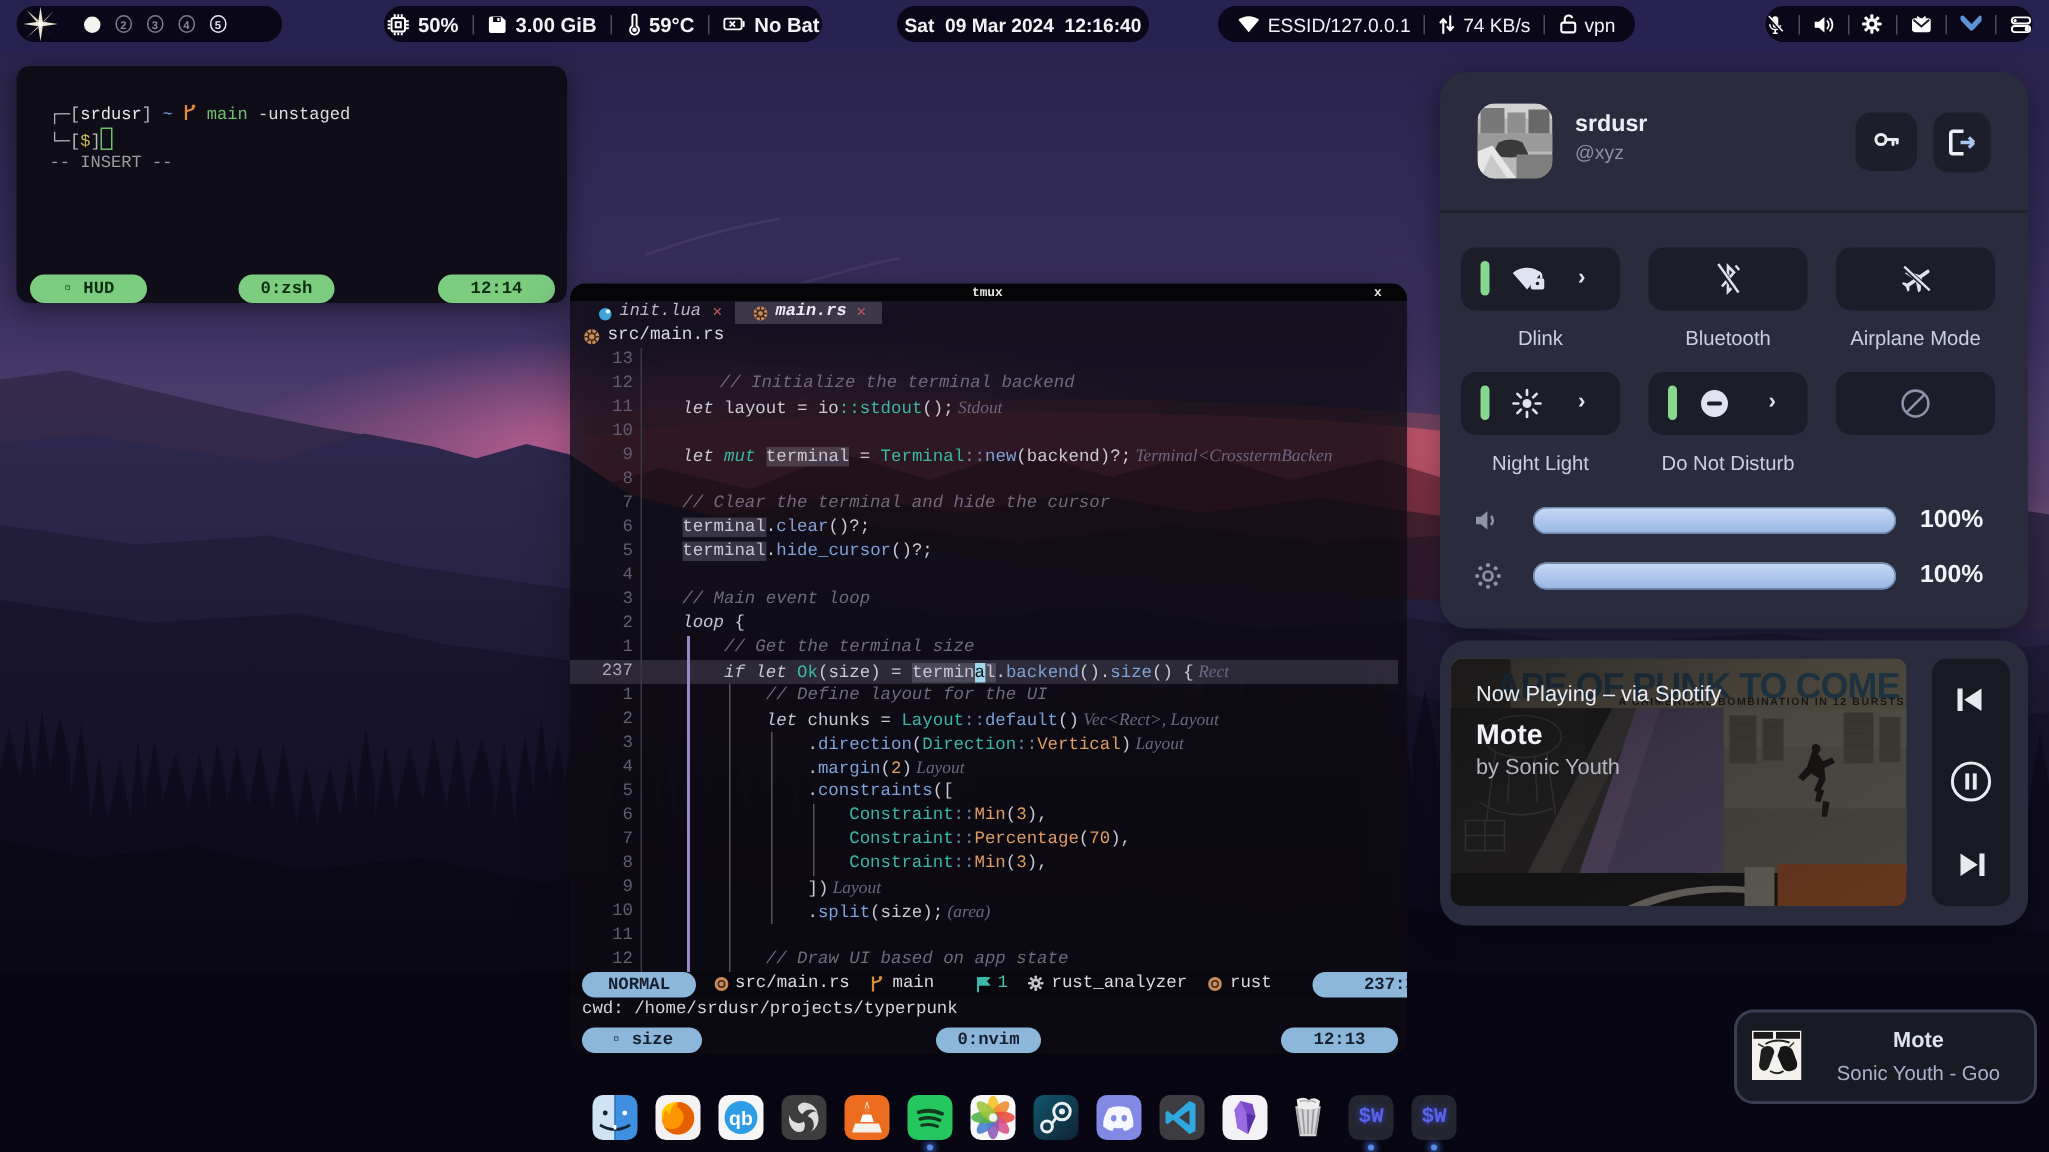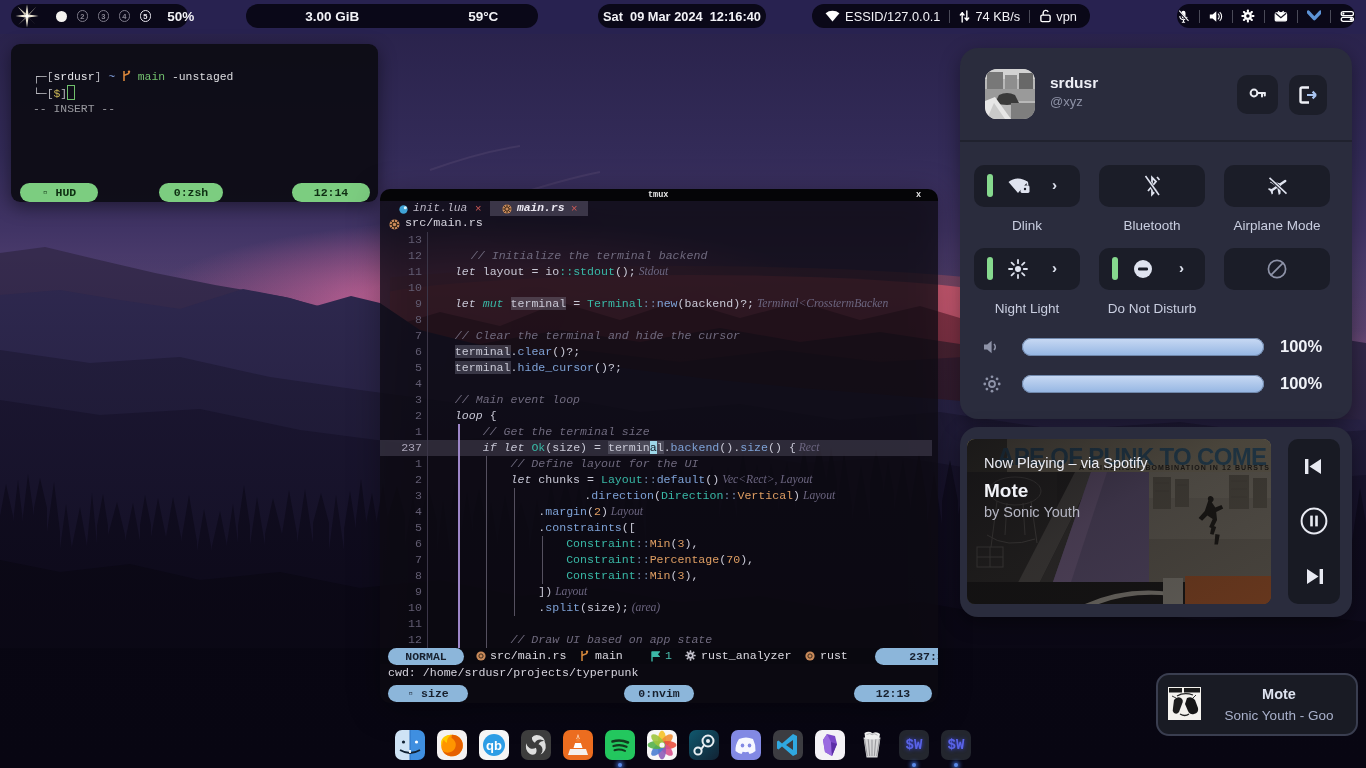--- a/index.html
+++ b/index.html
@@ -118,21 +118,21 @@
       </g>
     <circle cx="13" cy="13" r="1.8" fill="#fff"></circle>
   </svg>
   <div style="width:11px;height:11px;border-radius:50%;background:#f5f3f0;margin-left:16px;"></div>
   <div class="wsc" style="color:#8a8794;">2</div>
   <div class="wsc" style="color:#8a8794;">3</div>
   <div class="wsc" style="color:#8a8794;">4</div>
   <div class="wsc" style="color:#e8e6ee;border-color:#e8e6ee !important;">5</div>
 </div>
 
-<div class="pill" style="left:246px;width:292px;justify-content:center;gap:29px;">
+<div class="pill" style="left:256px;width:292px;justify-content:center;">
   <svg width="15" height="15" viewBox="0 0 16 16" fill="none" stroke="#fff" stroke-width="1.4">
       <rect x="3.2" y="3.2" width="9.6" height="9.6" rx="1.5"></rect>
       <rect x="6.2" y="6.2" width="3.6" height="3.6"></rect>
       <path d="M5.5 0.5v2M8 0.5v2M10.5 0.5v2M5.5 13.5v2M8 13.5v2M10.5 13.5v2M0.5 5.5h2M0.5 8h2M0.5 10.5h2M13.5 5.5h2M13.5 8h2M13.5 10.5h2"></path>
     </svg>
   <span style="margin-left:6px;">50%</span>
     <span class="sep"></span>
   <svg width="13" height="13" viewBox="0 0 14 14" fill="#fff">
       <path d="M1 2.5 A1.5 1.5 0 0 1 2.5 1 H10 L13 4 V11.5 A1.5 1.5 0 0 1 11.5 13 H2.5 A1.5 1.5 0 0 1 1 11.5 Z M4 1.5 V5 H9.5 V1.5 Z M7 2.2 h1.6 V4.3 H7 Z" fill-rule="evenodd"></path>
     </svg>
@@ -292,33 +292,33 @@
     <div class="lnum" style="left:8px;top:303px;">4</div>
     <div class="lnum" style="left:8px;top:319px;">5</div>
     <div class="lnum" style="left:8px;top:335px;">6</div>
     <div class="lnum" style="left:8px;top:351px;">7</div>
     <div class="lnum" style="left:8px;top:367px;">8</div>
     <div class="lnum" style="left:8px;top:383px;">9</div>
     <div class="lnum" style="left:8px;top:399px;">10</div>
     <div class="lnum" style="left:8px;top:415px;">11</div>
     <div class="lnum" style="left:8px;top:431px;">12</div>
 
-    <div class="crow" style="left:63px;top:47px;"><span class="cm">    // Initialize the terminal backend</span></div>
+    <div class="crow" style="left:47px;top:47px;padding-left:25px;"><span class="cm">    // Initialize the terminal backend</span></div>
     <div class="crow" style="left:47px;top:63px;"><span class="fg">    </span><span class="kw">let</span><span class="fg"> layout = io</span><span class="ty">::stdout</span><span class="fg">();</span><span class="inl"> Stdout</span></div>
     <div class="crow" style="left:47px;top:95px;"><span class="fg">    </span><span class="kw">let</span><span class="fg"> </span><span class="ty" style="font-style:italic">mut</span><span class="fg"> </span><span class="fg hl">terminal</span><span class="fg"> = </span><span class="ty">Terminal</span><span class="pu">::</span><span class="fn">new</span><span class="fg">(backend)?;</span><span class="inl"> Terminal&lt;CrosstermBacken</span></div>
     <div class="crow" style="left:47px;top:127px;"><span class="cm">    // Clear the terminal and hide the cursor</span></div>
     <div class="crow" style="left:47px;top:143px;"><span class="fg">    </span><span class="fg hl">terminal</span><span class="fg">.</span><span class="fn">clear</span><span class="fg">()?;</span></div>
     <div class="crow" style="left:47px;top:159px;"><span class="fg">    </span><span class="fg hl">terminal</span><span class="fg">.</span><span class="fn">hide_cursor</span><span class="fg">()?;</span></div>
     <div class="crow" style="left:47px;top:191px;"><span class="cm">    // Main event loop</span></div>
     <div class="crow" style="left:47px;top:207px;"><span class="kw">    loop</span><span class="fg"> {</span></div>
     <div class="crow" style="left:47px;top:223px;"><span class="cm">        // Get the terminal size</span></div>
     <div class="crow" style="left:47px;top:239px;"><span class="fg">        </span><span class="kw">if let</span><span class="fg"> </span><span class="ty">Ok</span><span class="fg">(size) = </span><span class="fg hl">termin</span><span style="background:#9fd8ea;color:#101622;">a</span><span class="fg hl">l</span><span class="fg">.</span><span class="fn">backend</span><span class="fg">().</span><span class="fn">size</span><span class="fg">() {</span><span class="inl"> Rect</span></div>
     <div class="crow" style="left:47px;top:255px;"><span class="cm">            // Define layout for the UI</span></div>
     <div class="crow" style="left:47px;top:271px;"><span class="fg">            </span><span class="kw">let</span><span class="fg"> chunks = </span><span class="ty">Layout</span><span class="pu">::</span><span class="fn">default</span><span class="fg">()</span><span class="inl"> Vec&lt;Rect&gt;, Layout</span></div>
-    <div class="crow" style="left:47px;top:287px;margin-left:46px;"><span class="fg">                .</span><span class="fn">direction</span><span class="fg">(</span><span class="ty">Direction</span><span class="pu">::</span><span class="va">Vertical</span><span class="fg">)</span><span class="inl"> Layout</span></div>
+    <div class="crow" style="left:47px;top:287px;"><span class="fg">                .</span><span class="fn">direction</span><span class="fg">(</span><span class="ty">Direction</span><span class="pu">::</span><span class="va">Vertical</span><span class="fg">)</span><span class="inl"> Layout</span></div>
     <div class="crow" style="left:47px;top:303px;"><span class="fg">                .</span><span class="fn">margin</span><span class="fg">(</span><span class="nu">2</span><span class="fg">)</span><span class="inl"> Layout</span></div>
     <div class="crow" style="left:47px;top:319px;"><span class="fg">                .</span><span class="fn">constraints</span><span class="fg">([</span></div>
     <div class="crow" style="left:47px;top:335px;"><span class="fg">                    </span><span class="ty">Constraint</span><span class="pu">::</span><span class="va">Min</span><span class="fg">(</span><span class="nu">3</span><span class="fg">),</span></div>
     <div class="crow" style="left:47px;top:351px;"><span class="fg">                    </span><span class="ty">Constraint</span><span class="pu">::</span><span class="va">Percentage</span><span class="fg">(</span><span class="nu">70</span><span class="fg">),</span></div>
     <div class="crow" style="left:47px;top:367px;"><span class="fg">                    </span><span class="ty">Constraint</span><span class="pu">::</span><span class="va">Min</span><span class="fg">(</span><span class="nu">3</span><span class="fg">),</span></div>
     <div class="crow" style="left:47px;top:383px;"><span class="fg">                ])</span><span class="inl"> Layout</span></div>
     <div class="crow" style="left:47px;top:399px;"><span class="fg">                .</span><span class="fn">split</span><span class="fg">(size);</span><span class="inl"> (area)</span></div>
     <div class="crow" style="left:47px;top:431px;"><span class="cm">            // Draw UI based on app state</span></div>
 
     <div class="abs" style="left:0;top:447px;width:558px;height:16px;background:rgba(10,9,15,0.55);"></div>

